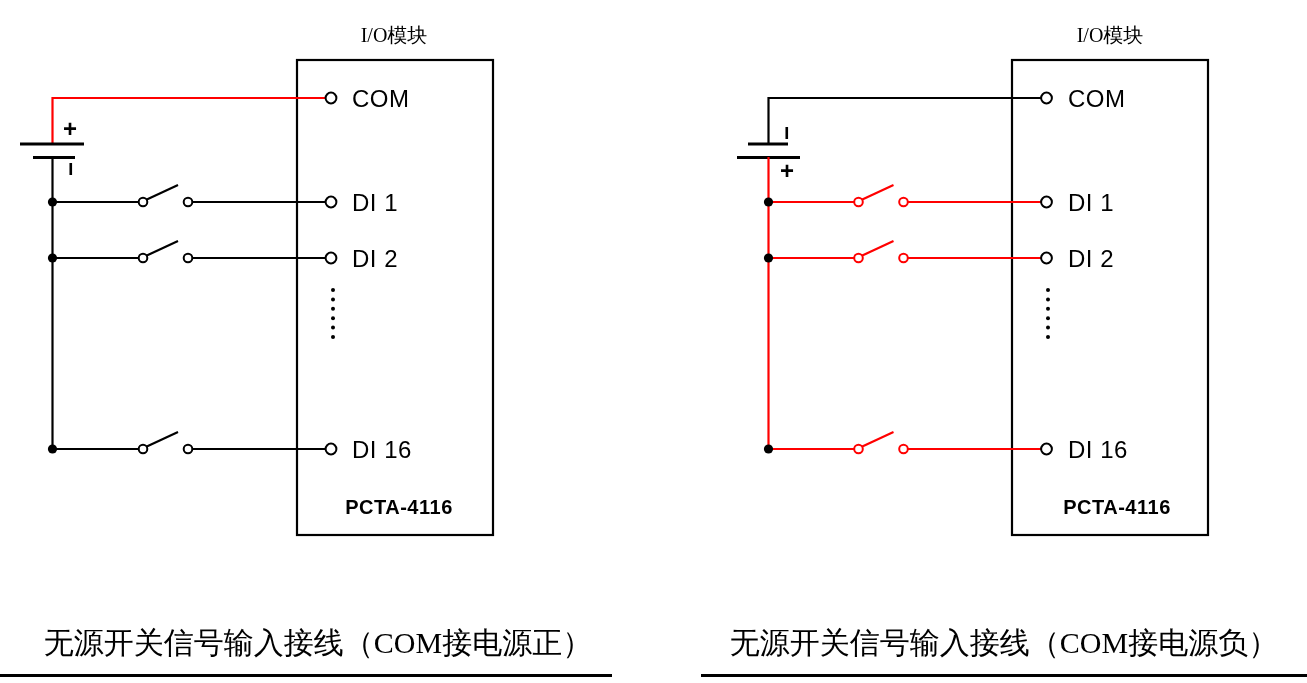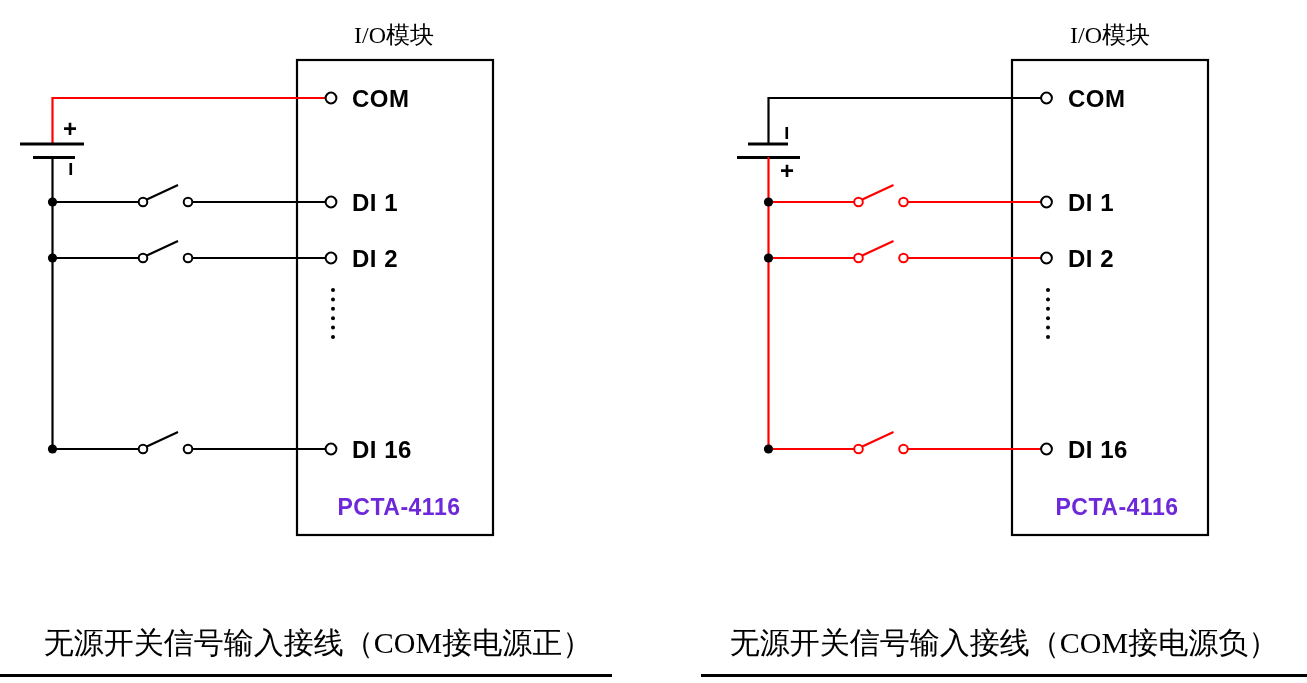--- a/index.html
+++ b/index.html
@@ -2,23 +2,23 @@
 <html><head>
 <meta charset="utf-8">
 <style>
   html,body{margin:0;padding:0;background:#ffffff;}
   .canvas{position:relative;width:1307px;height:683px;background:#ffffff;overflow:hidden;
           font-family:"Liberation Sans", sans-serif;}
   .canvas svg{position:absolute;left:0;top:0;}
   .abs{position:absolute;white-space:nowrap;}
   .ctr{transform:translate(-50%,-50%);}
   .vctr{transform:translateY(-50%);}
-  .ttl{font-family:"Liberation Serif","DejaVu Serif",serif;font-size:24px;color:#000;}
-  .lbl{font-weight:700;font-size:24px;color:#000;letter-spacing:0.5px;}
-  .model{font-weight:700;font-size:23px;color:#6d28d9;letter-spacing:0.5px;}
+  .ttl{font-family:"Liberation Serif","DejaVu Serif",serif;font-size:20px;color:#000;}
+  .lbl{font-weight:400;font-size:24px;color:#000;letter-spacing:0.5px;}
+  .model{font-weight:700;font-size:20px;color:#000000;letter-spacing:0.5px;}
   .sign{font-weight:700;font-size:24px;color:#000;}
   .sign-rot{transform:translate(-50%,-50%) rotate(90deg);}
   .cap{position:absolute;font-family:"Liberation Serif","DejaVu Serif",serif;
        font-size:30px;color:#000;text-align:center;line-height:36px;}
   .rule{position:absolute;height:3px;background:#000;}
 </style>
 </head>
 <body>
 
 <div class="canvas">

